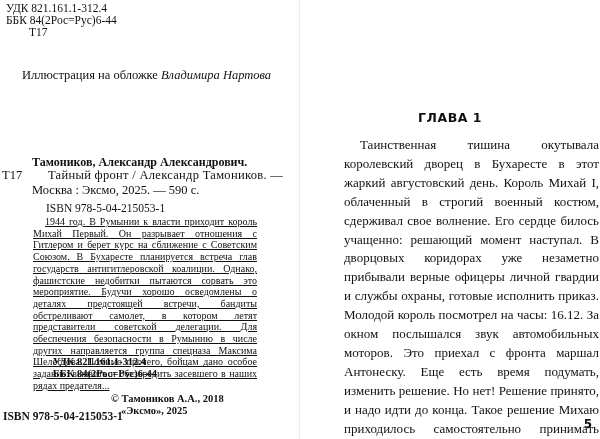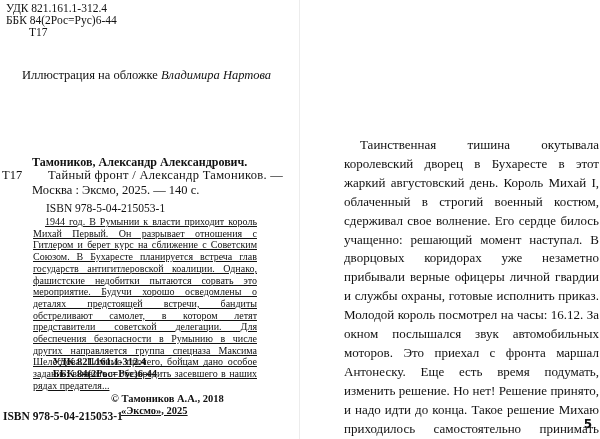--- a/index.html
+++ b/index.html
@@ -16,21 +16,21 @@
     .illus i { font-style:italic; }
     .author { left:32px; top:155px; font-size:12px; font-weight:bold; }
     .t17b { left:2px; top:168px; font-size:12.5px; }
     .titleline { left:48px; top:168px; font-size:12.5px; letter-spacing:0.3px;text-align:center; }
     .publine { left:32px; top:183px; font-size:12.5px; }
     .isbn1 { left:46px; top:202px; font-size:11.5px; }
     .annot { position:absolute; left:33px; top:216px; width:224px; font-size:10px; line-height:11.7px; text-align:justify; text-align-last:left;text-decoration:underline; }
     .annot p { margin:0; text-indent:12px; }
     .codes2 { right:142px; top:356px; font-size:10.5px; font-weight:bold; line-height:11.8px; text-align:left; }
     .copy { left:111px; top:393px; font-size:10.5px; font-weight:bold; line-height:11.5px; }
-    .copy .cont { padding-left:10px;text-decoration:underline; }
+    .copy .cont { padding-left:10px; }
     .isbn2 { left:3px; top:410px; font-size:11.5px; font-weight:bold; }
     .chapter { position:absolute; left:0; width:300px; top:110px; text-align:center;
                font-family:"DejaVu Sans", sans-serif; font-weight:bold; font-size:12.5px; letter-spacing:0.5px; }
     .text { position:absolute; left:44px; top:136px; width:255px; font-size:13px; line-height:18.9px; text-align:justify; }
     .text p { margin:0; text-indent:16px; }
     .pagenum { right:8px; top:417px; font-family:"DejaVu Sans", sans-serif; font-weight:bold; font-size:12px; }
   </style>
 </head>
 <body>
 
@@ -41,21 +41,21 @@
     <div class="t17">Т17</div>
   </div>
 
   <div class="abs author">Тамоников, Александр Александрович.</div>
 
   <div class="abs illus">
     <span>Иллюстрация на обложке </span><i>Владимира Нартова</i>
   </div>
   <div class="abs t17b">Т17</div>
   <div class="abs titleline">Тайный фронт / Александр Тамоников. —</div>
-  <div class="abs publine">Москва : Эксмо, 2025. — 140 с.</div>
+  <div class="abs publine">Москва : Эксмо, 2025. — 590 с.</div>
   <div class="abs isbn1">ISBN 978-5-04-215053-1</div>
 
   <div class="annot">
     <p>1944 год. В Румынии к власти приходит король Михай Первый. Он разрывает отношения с Гитлером и берет курс на сближение с Советским Союзом. В Бухаресте планируется встреча глав государств антигитлеровской коалиции. Однако, фашистские недобитки пытаются сорвать это мероприятие. Будучи хорошо осведомлены о деталях предстоящей встречи, бандиты обстреливают самолет, в котором летят представители советской делегации. Для обеспечения безопасности в Румынию в числе других направляется группа спецназа Максима Шелестова. Помимо прочего, бойцам дано особое задание: выявить и обезвредить засевшего в наших рядах предателя...</p>
   </div>
 
   <div class="abs codes2">
     <div>УДК 821.161.1-312.4</div>
     <div>ББК 84(2Рос=Рус)6-44</div>
   </div>
@@ -64,18 +64,19 @@
     <div>© Тамоников А.А., 2018</div>
     <div class="cont">«Эксмо», 2025</div>
   </div>
 
   <div class="abs isbn2">ISBN 978-5-04-215053-1</div>
 </div>
 
 <div class="divider"></div>
 
 <div class="page right">
+  <div class="chapter">ГЛАВА 1</div>
   <div class="text">
     <p>Таинственная тишина окутывала королевский дворец в Бухаресте в этот жаркий августовский день. Король Михай I, облаченный в строгий военный костюм, сдерживал свое волнение. Его сердце билось учащенно: решающий момент наступал. В дворцовых коридорах уже незаметно прибывали верные офицеры личной гвардии и службы охраны, готовые исполнить приказ. Молодой король посмотрел на часы: 16.12. За окном послышался звук автомобильных моторов. Это приехал с фронта маршал Антонеску. Еще есть время подумать, изменить решение. Но нет! Решение принято, и надо идти до конца. Такое решение Михаю приходилось самостоятельно принимать впервые.</p>
 
   </div>
   <div class="abs pagenum">5</div>
 </div>
 
 </body></html>

